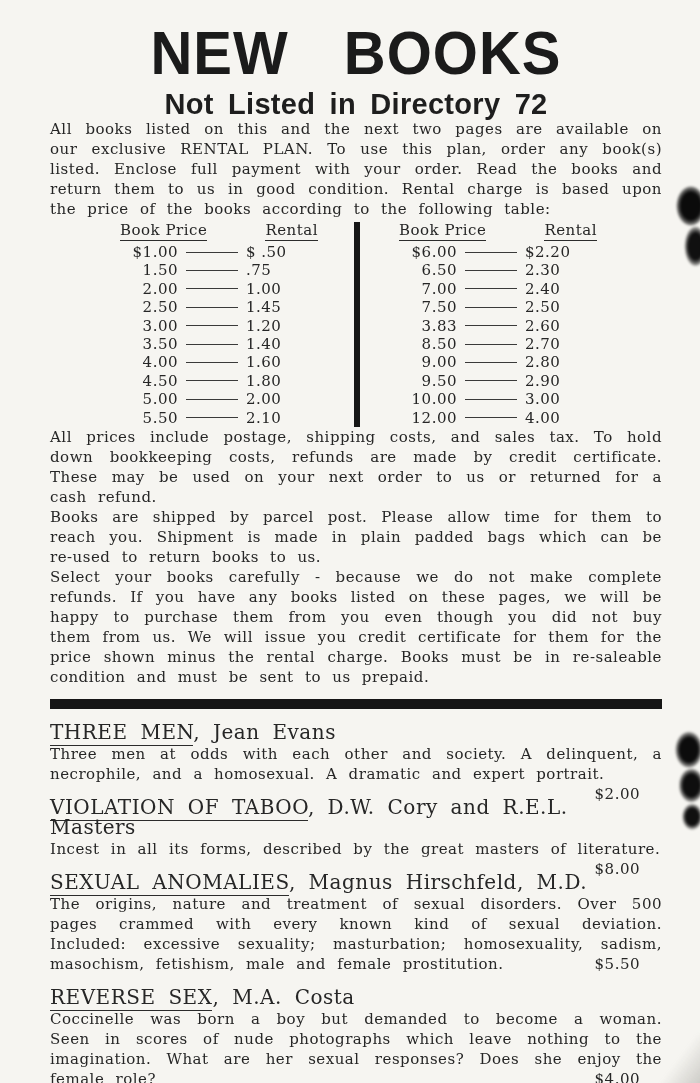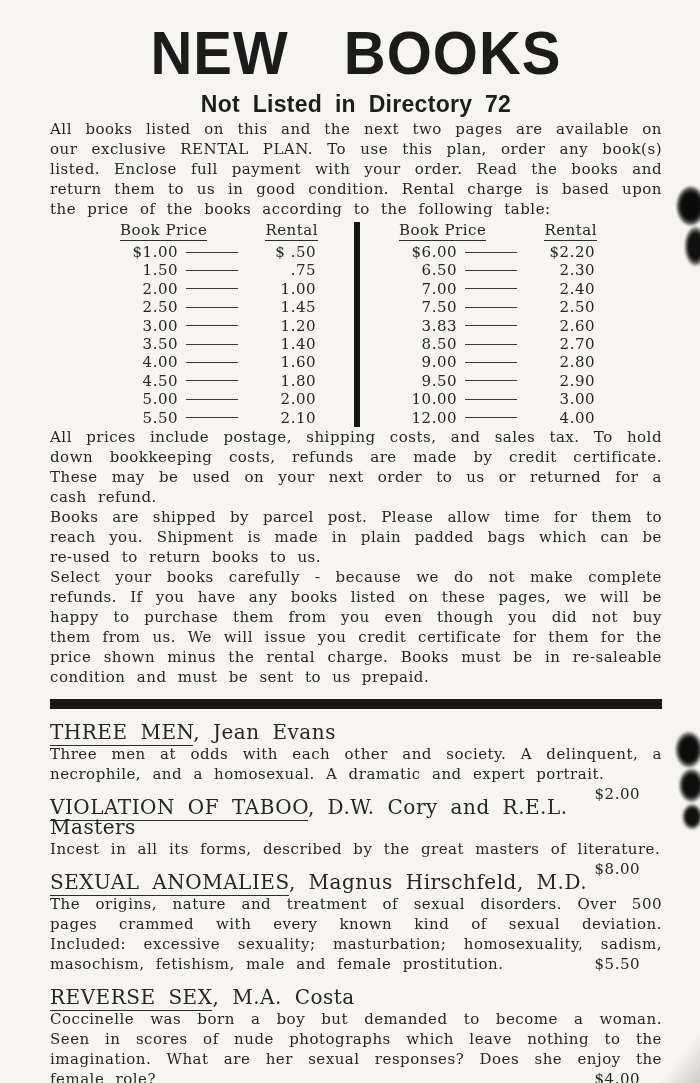--- a/index.html
+++ b/index.html
@@ -30,21 +30,21 @@
     line-height: 58px;
     letter-spacing: 1px;
     word-spacing: 38px;
     color: #1b1b1b;
     transform: scaleY(1.04);
   }
   .hdr h2 {
     margin: 7px 0 0 0;
     font-family: "Liberation Sans", sans-serif;
     font-weight: 700;
-    font-size: 23px;
+    font-size: 29px;
     line-height: 30px;
     letter-spacing: 0.3px;
     word-spacing: 6px;
     color: #1e1e1e;
   }
 
   
   p.para {
     margin: 0;
     text-align: justify;
@@ -71,21 +71,21 @@
     margin-left: 36px;
     background: #161616;
   }
   .thead { display: flex; line-height: 17px; margin-bottom: 2px; gap: 28px; }
   .th { border-bottom: 1.4px solid #2c2c2c; padding-bottom: 1px; }
   .th-price { margin-left: 6px; }
   .th-rental { margin-left: auto; margin-right: 0; }
   .trow { display: flex; line-height: 18.4px; height: 18.4px; }
   .tprice  { width: 64px; text-align: right; }
   .tdash   { width: 52px; align-self: center; border-top: 1.5px solid #3a3a3a; margin: 0 8px; height: 0; }
-  .trental { width: 70px; text-align: right; }
+  .trental { width: 70px; }
 
   
   .rule {
     margin-top: 12px;
     height: 10px;
     background: #161616;
   }
 
   
   .books { margin-top: 1px; }

